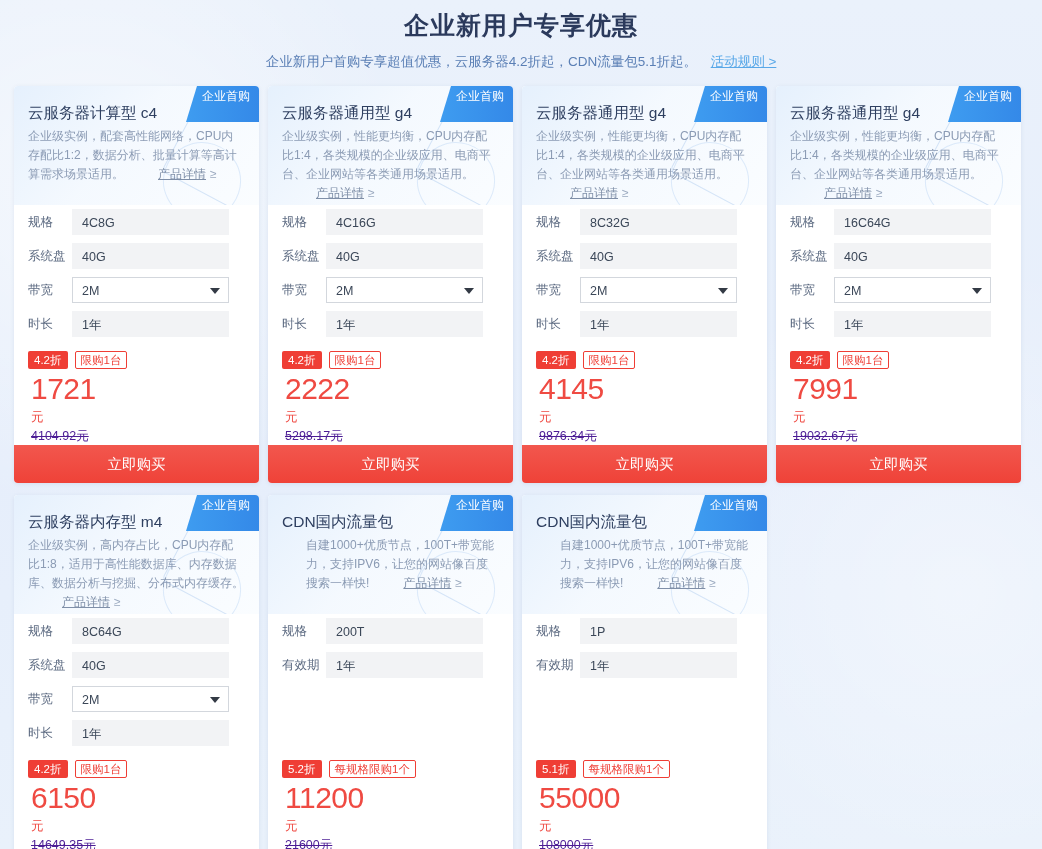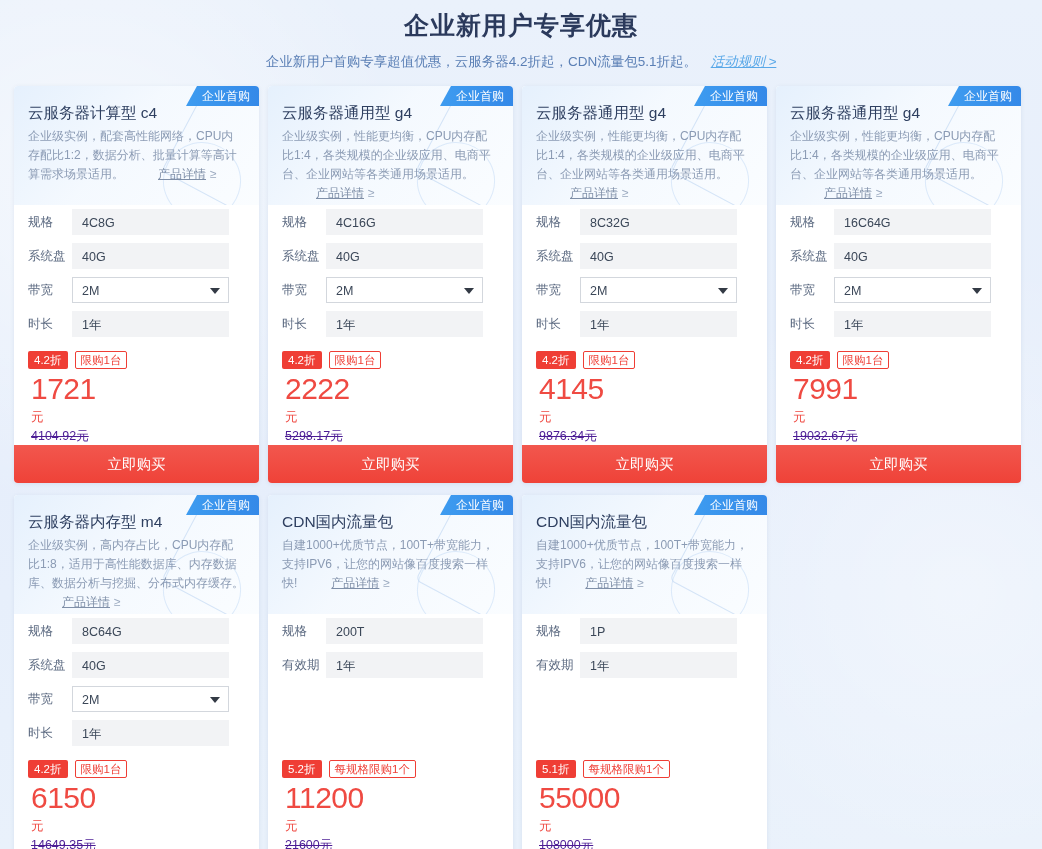--- a/index.html
+++ b/index.html
@@ -22,21 +22,20 @@
     font-size: 25px; font-weight: bold; color: #2b3a5c;
     letter-spacing: 1px; line-height: 34px;
   }
   .page-sub {
     margin-top: 10px; font-size: 13.5px; color: #5a7fb5;
     line-height: 20px;
   }
   .page-sub .rule-link {
     color: #59a8e8; text-decoration: underline; margin-left: 10px;
     cursor: pointer;
-    font-style: italic;
   }
 
   
   .grid {
     margin: 14px auto 0 auto;
     width: 1018px;
     display: grid;
     grid-template-columns: repeat(4, 245px);
     column-gap: 9px;
     row-gap: 12px;
@@ -75,21 +74,21 @@
   }
   .card-top::after {
     width: 76px; height: 76px; right: 18px; top: 56px;
     transform: rotate(18deg);
     border-radius: 50%;
     border-color: rgba(178,208,242,.40);
   }
 
   .ribbon {
     position: absolute; top: 0; right: 0;
-    height: 20px; line-height: 20px;
+    height: 36px; line-height: 20px;
     padding: 0 9px 0 16px;
     background: linear-gradient(90deg, #3e9cf0 0%, #3489e8 100%);
     color: #ffffff;
     font-size: 12px;
     z-index: 3;
     clip-path: polygon(11px 0, 100% 0, 100% 100%, 0 100%);
   }
   .ribbon::before {
     content: ""; position: absolute; left: -9px; top: 0;
     width: 0; height: 0;
@@ -183,21 +182,21 @@
 
   .buy-btn {
     display: block; width: 100%;
     height: 38px; line-height: 38px;
     text-align: center;
     background: linear-gradient(180deg, #f2574e 0%, #ef4238 100%);
     color: #ffffff; font-size: 14.5px;
     border: none; cursor: pointer;
     font-family: inherit;
   }
-  .card.cdn .card-desc { min-height: 76px; }
+  .card.cdn .card-desc { min-height: 76px; margin-left: 24px; }
   .card.cdn .specs { padding-bottom: 0; }
   .spacer-flex { flex: 1 1 auto; }
 </style>
 </head>
 <body>
 
 <div class="page-head">
   <div class="page-title">企业新用户专享优惠</div>
   <div class="page-sub">
     <span>企业新用户首购专享超值优惠，云服务器4.2折起，CDN流量包5.1折起。</span>

